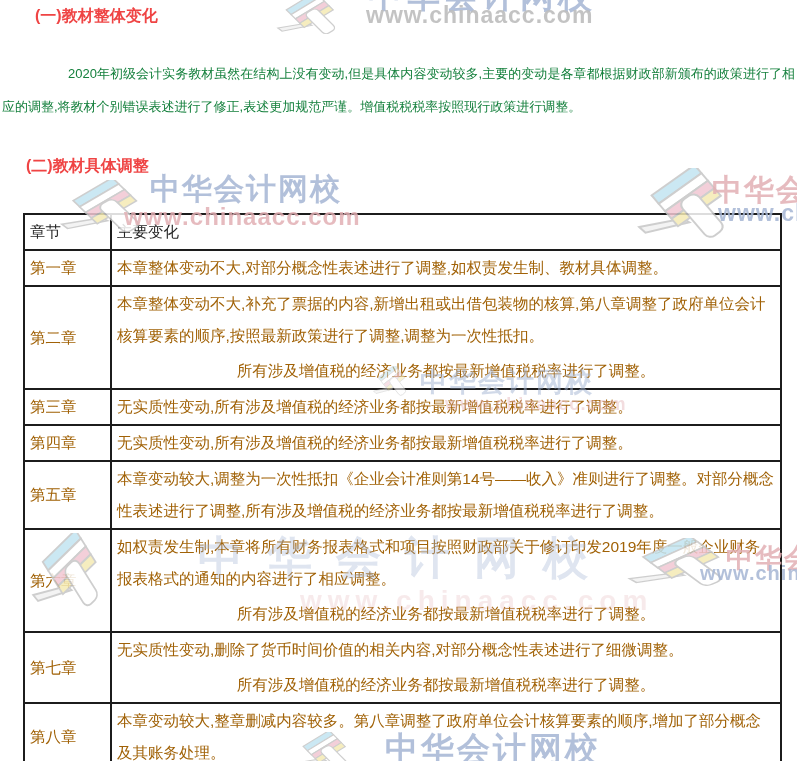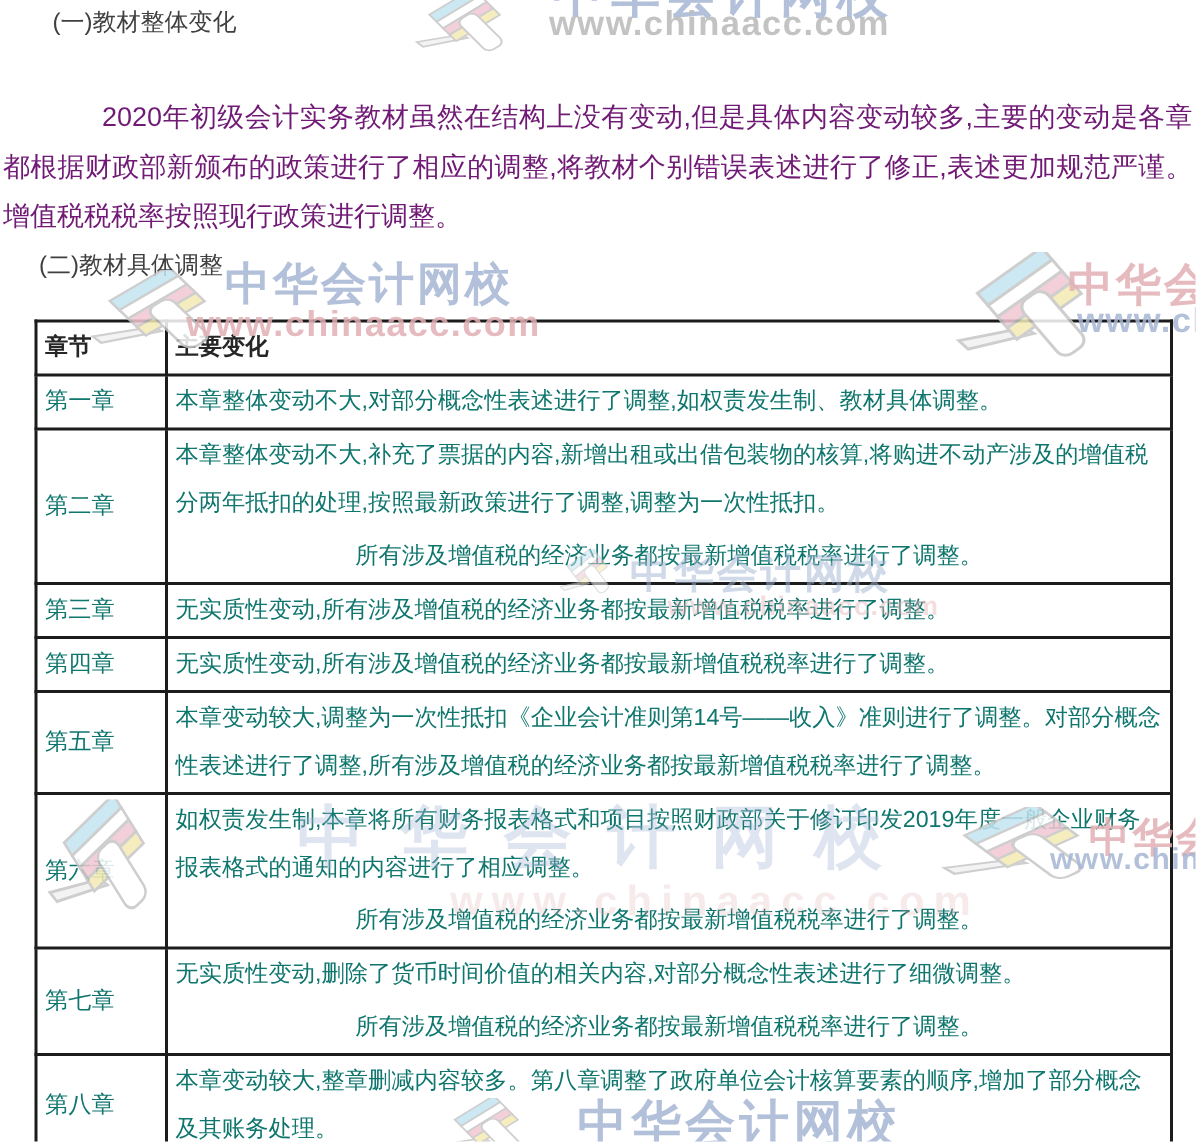--- a/index.html
+++ b/index.html
@@ -4,43 +4,43 @@
 <style>
   html,body{margin:0;padding:0;}
   body{
     width:797px;height:761px;overflow:hidden;position:relative;
     background:#ffffff;
     font-family:"Liberation Sans","DejaVu Sans",sans-serif;
     color:#3d3d3d;
   }
   
   .sec-title{
-    position:absolute;font-size:16px;font-weight:normal;color:#404040;
+    position:absolute;font-size:16px;font-weight:bold;color:#ef4444;
     line-height:20px;white-space:nowrap;z-index:2;
   }
   #sec1-title{left:35px;top:6px;}
-  #sec2-title{left:26px;top:168px;}
+  #sec2-title{left:26px;top:156px;}
   #intro{
     position:absolute;left:2px;top:44px;width:793px;
-    font-size:18px;line-height:33px;text-indent:66px;text-align:justify;
-    color:#701a75;z-index:2;
+    font-size:13px;line-height:33px;text-indent:66px;text-align:justify;
+    color:#15803d;z-index:2;
   }
   #changes-table{
     position:absolute;left:23px;top:213px;width:759px;
     border-collapse:collapse;table-layout:fixed;z-index:2;
     background:transparent;
   }
   #changes-table th,#changes-table td{
     border:2px solid #1c1c1c;
     font-size:15.5px;line-height:32px;
     padding:1px 5px;vertical-align:middle;
-    color:#0f766e;background:transparent;
+    color:#a16207;background:transparent;
   }
   #changes-table th{
-    font-weight:bold;color:#262626;text-align:left;height:30px;
+    font-weight:normal;color:#262626;text-align:left;height:30px;
   }
   #changes-table col.c-chapter{width:87px;}
   #changes-table td.chapter{white-space:nowrap;}
   #changes-table td.changes div + div{margin-top:3px;text-align:center;}
   
   .wm-logo{position:absolute;pointer-events:none;z-index:4;opacity:.85;}
   .wm-text{
     position:absolute;white-space:nowrap;pointer-events:none;z-index:4;
     font-weight:700;
   }
@@ -196,21 +196,21 @@
   <tbody>
       <tr>
         <td class="chapter">第一章</td>
         <td class="changes">
           <div>本章整体变动不大,对部分概念性表述进行了调整,如权责发生制、教材具体调整。</div>
         </td>
       </tr>
       <tr>
         <td class="chapter">第二章</td>
         <td class="changes">
-          <div>本章整体变动不大,补充了票据的内容,新增出租或出借包装物的核算,将购进不动产涉及的增值税分两年抵扣的处理,按照最新政策进行了调整,调整为一次性抵扣。</div>
+          <div>本章整体变动不大,补充了票据的内容,新增出租或出借包装物的核算,第八章调整了政府单位会计核算要素的顺序,按照最新政策进行了调整,调整为一次性抵扣。</div>
           <div>所有涉及增值税的经济业务都按最新增值税税率进行了调整。</div>
         </td>
       </tr>
       <tr>
         <td class="chapter">第三章</td>
         <td class="changes">
           <div>无实质性变动,所有涉及增值税的经济业务都按最新增值税税率进行了调整。</div>
         </td>
       </tr>
       <tr>

